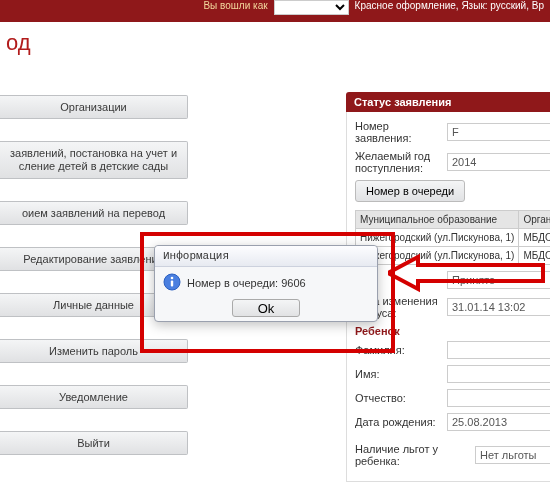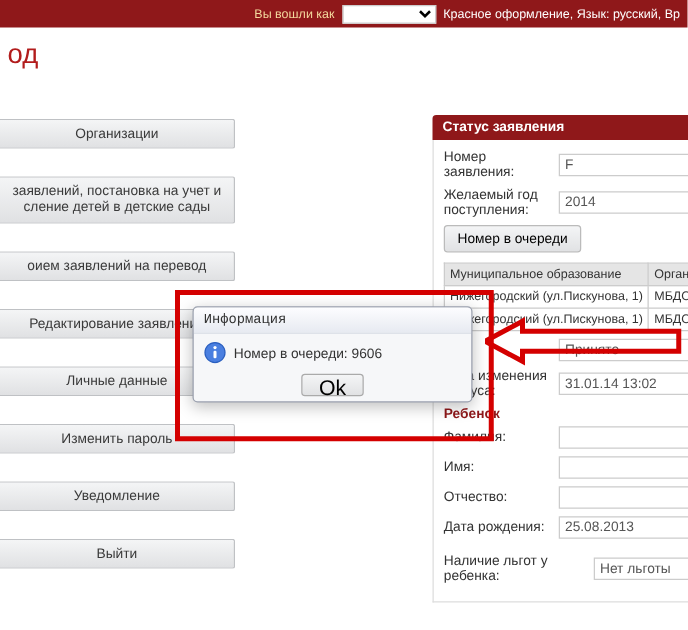--- a/index.html
+++ b/index.html
@@ -15,21 +15,20 @@
   }
   .topbar {
     position: absolute;
     left: 0; top: 0;
     width: 550px;
     height: 22px;
     background: #8f181a;
     color: #fff;
     font-size: 10px;
     display: flex;
-    align-items: center;
     justify-content: flex-end;
     box-sizing: border-box;
     padding-right: 4px;
   }
   .topbar .login-note { margin-right: 6px; color: #f3d79d; }
   .topbar .login-select {
     height: 15px;
     width: 75px;
     background: #fff;
     border: 1px solid #ccc;
@@ -173,26 +172,26 @@
     display: flex;
     align-items: center;
     padding: 0 8px;
   }
   .dialog .d-body svg { margin-right: 6px; }
   .dialog .d-foot {
     display: flex;
     justify-content: center;
   }
   .dialog .ok-btn {
-    width: 50px;
+    width: 68px;
     height: 18px;
     background: linear-gradient(#f4f5f6, #e1e2e4);
     border: 1px solid #aaa;
     border-radius: 3px;
-    font-size: 17px;
+    font-size: 13px;
     cursor: pointer;
   }
 
   
   .red-box {
     position: absolute;
     border: 4px solid #d40000;
     pointer-events: none;
     background: transparent;
   }

